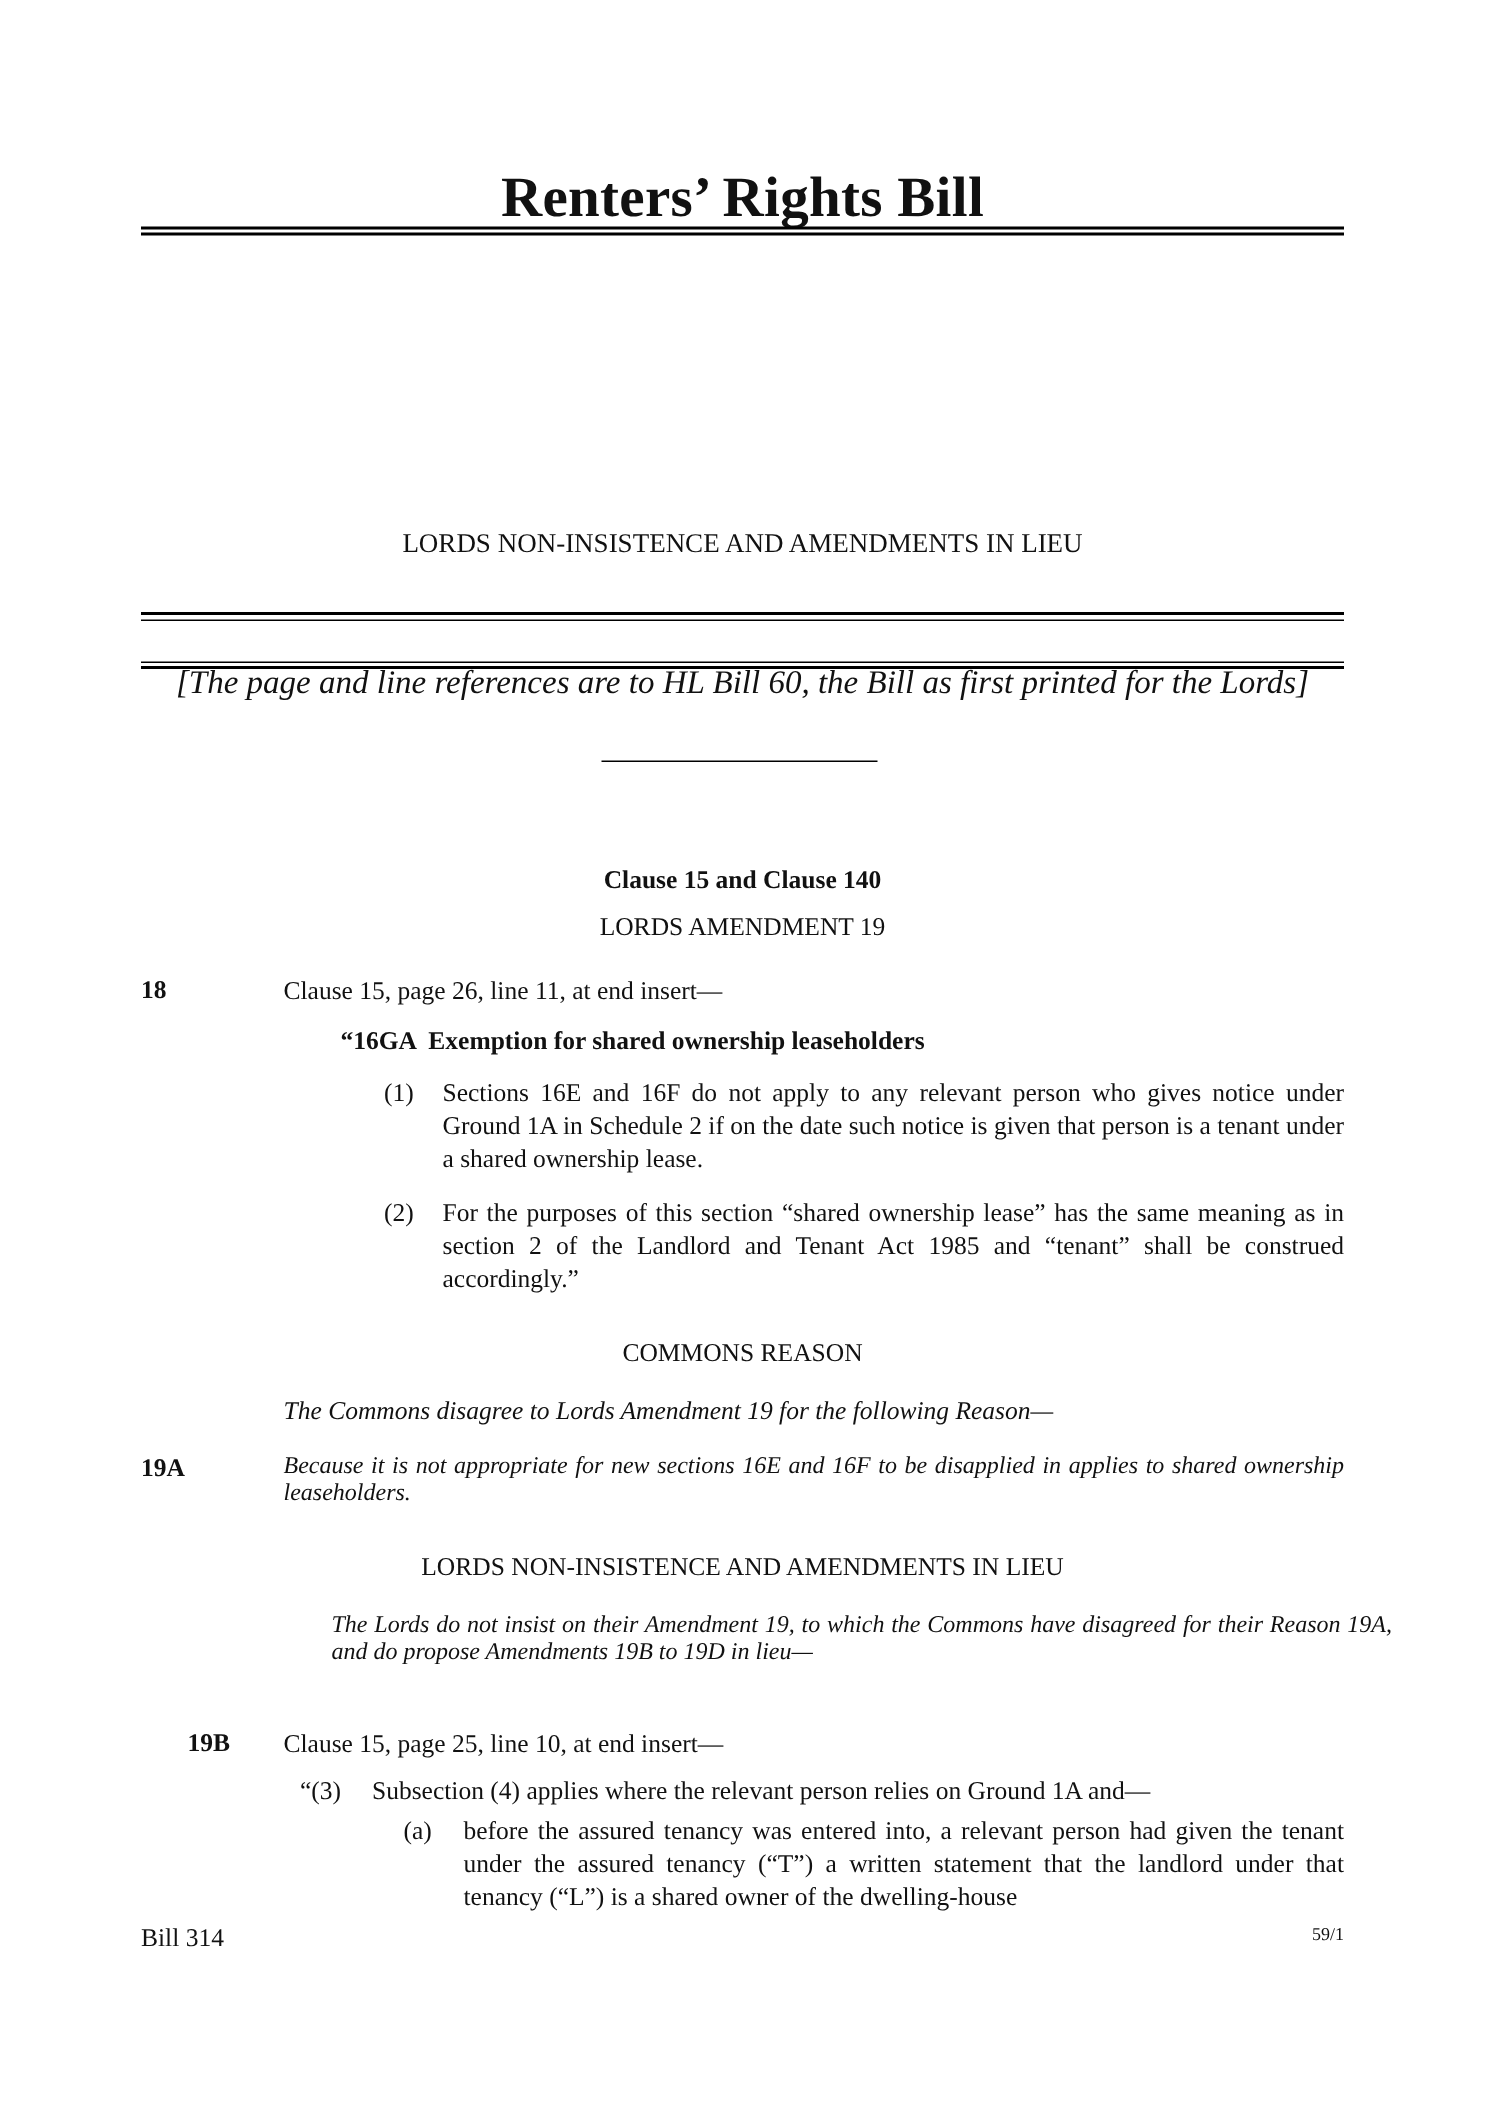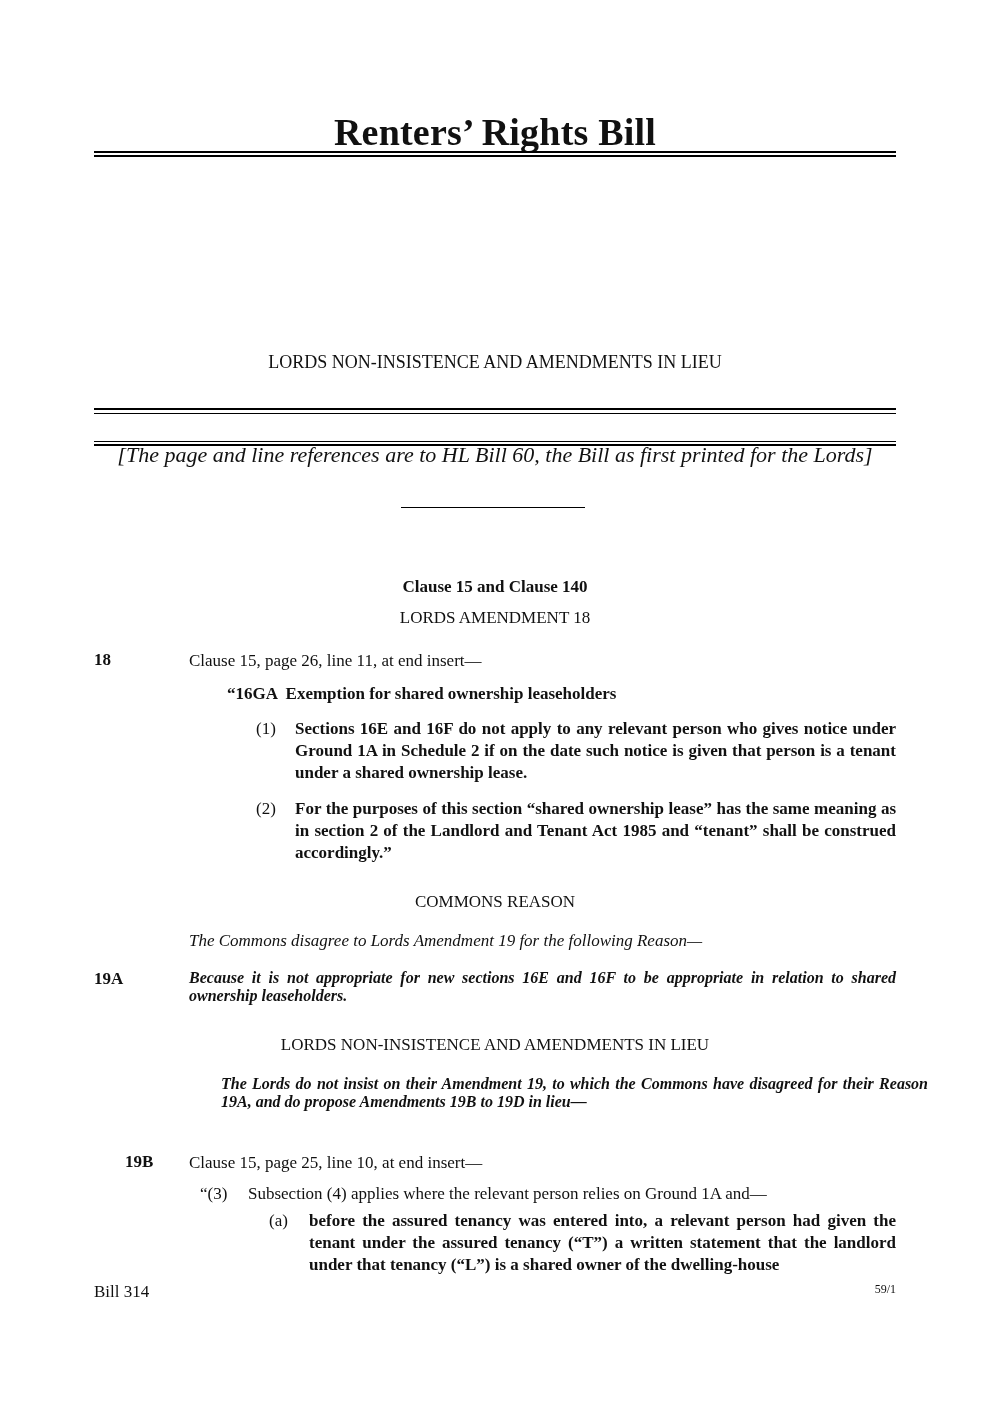--- a/index.html
+++ b/index.html
@@ -7,58 +7,58 @@
          font-family: "Liberation Serif", "DejaVu Serif", serif; color: #111; }
   .abs { position: absolute; }
   .center { left: 94px; width: 802px; text-align: center; }
   .title { top: 110px; font-size: 38px; font-weight: bold; letter-spacing: 0.2px; }
   .rule { position: absolute; left: 94px; width: 802px; background: #000; }
   .heading { font-size: 18px; }
   .bold { font-weight: bold; }
   .italic { font-style: italic; }
   .body { font-size: 17px; line-height: 22px; }
   .num { left: 94px; font-weight: bold; font-size: 17px; }
-  .justify { text-align: justify; font-weight: bold; }
+  .justify { text-align: justify; }
   .short-rule { position: absolute; left: 401px; width: 184px; height: 1px; background: #000; top: 507px; }
 </style>
 </head>
 <body>
 
 <div class="abs center title">Renters’ Rights Bill</div>
 <div class="rule" style="top:151px;height:2px;"></div>
 <div class="rule" style="top:155px;height:2px;"></div>
 
 <div class="abs center heading" style="top:352px;">LORDS NON-INSISTENCE AND AMENDMENTS IN LIEU</div>
 
 <div class="rule" style="top:408px;height:2px;"></div>
 <div class="rule" style="top:413px;height:1px;"></div>
 <div class="abs center italic" style="top:442px;font-size:22px;">[The page and line references are to HL Bill 60, the Bill as first printed for the Lords]</div>
 <div class="rule" style="top:441px;height:1px;"></div>
 <div class="rule" style="top:444px;height:2px;"></div>
 
 <div class="short-rule"></div>
 
 <div class="abs center bold" style="top:577px;font-size:17px;">Clause 15 and Clause 140</div>
-<div class="abs center" style="top:608px;font-size:17px;">LORDS AMENDMENT 18</div>
+<div class="abs center" style="top:608px;font-size:17px;">LORDS AMENDMENT 19</div>
 
 <div class="abs num" style="top:650px;">18</div>
 <div class="abs body" style="top:650px;left:189px;">Clause 15, page 26, line 11, at end insert—</div>
 <div class="abs body bold" style="top:683px;left:227px;white-space:pre;">“16GA  Exemption for shared ownership leaseholders</div>
 
 <div class="abs body" style="top:718px;left:256px;">(1)</div>
 <div class="abs body justify" style="top:718px;left:295px;width:601px;">Sections 16E and 16F do not apply to any relevant person who gives notice under Ground 1A in Schedule 2 if on the date such notice is given that person is a tenant under a shared ownership lease.</div>
 
 <div class="abs body" style="top:798px;left:256px;">(2)</div>
 <div class="abs body justify" style="top:798px;left:295px;width:601px;">For the purposes of this section “shared ownership lease” has the same meaning as in section 2 of the Landlord and Tenant Act 1985 and “tenant” shall be construed accordingly.”</div>
 
 <div class="abs center" style="top:892px;font-size:17px;">COMMONS REASON</div>
 <div class="abs body italic" style="top:930px;left:189px;width:707px;">The Commons disagree to Lords Amendment 19 for the following Reason—</div>
 
 <div class="abs num" style="top:969px;">19A</div>
-<div class="abs italic justify" style="top:969px;left:189px;width:707px;font-size:16px;line-height:18px;">Because it is not appropriate for new sections 16E and 16F to be appropriate in relation to shared ownership leaseholders.</div>
+<div class="abs italic justify" style="top:969px;left:189px;width:707px;font-size:16px;line-height:18px;">Because it is not appropriate for new sections 16E and 16F to be disapplied in applies to shared ownership leaseholders.</div>
 
 <div class="abs" style="top:1035px;left:94px;width:802px;text-align:center;font-size:17px;">LORDS NON-INSISTENCE AND AMENDMENTS IN LIEU</div>
 <div class="abs italic justify" style="top:1075px;left:189px;width:707px;font-size:16px;line-height:18px;margin-left:32px;">The Lords do not insist on their Amendment 19, to which the Commons have disagreed for their Reason 19A, and do propose Amendments 19B to 19D in lieu—</div>
 
 <div class="abs num" style="top:1152px;margin-left:31px;">19B</div>
 <div class="abs body" style="top:1152px;left:189px;">Clause 15, page 25, line 10, at end insert—</div>
 
 <div class="abs body" style="top:1183px;left:200px;">“(3)</div>
 <div class="abs body" style="top:1183px;left:248px;width:648px;">Subsection (4) applies where the relevant person relies on Ground 1A and—</div>
 

